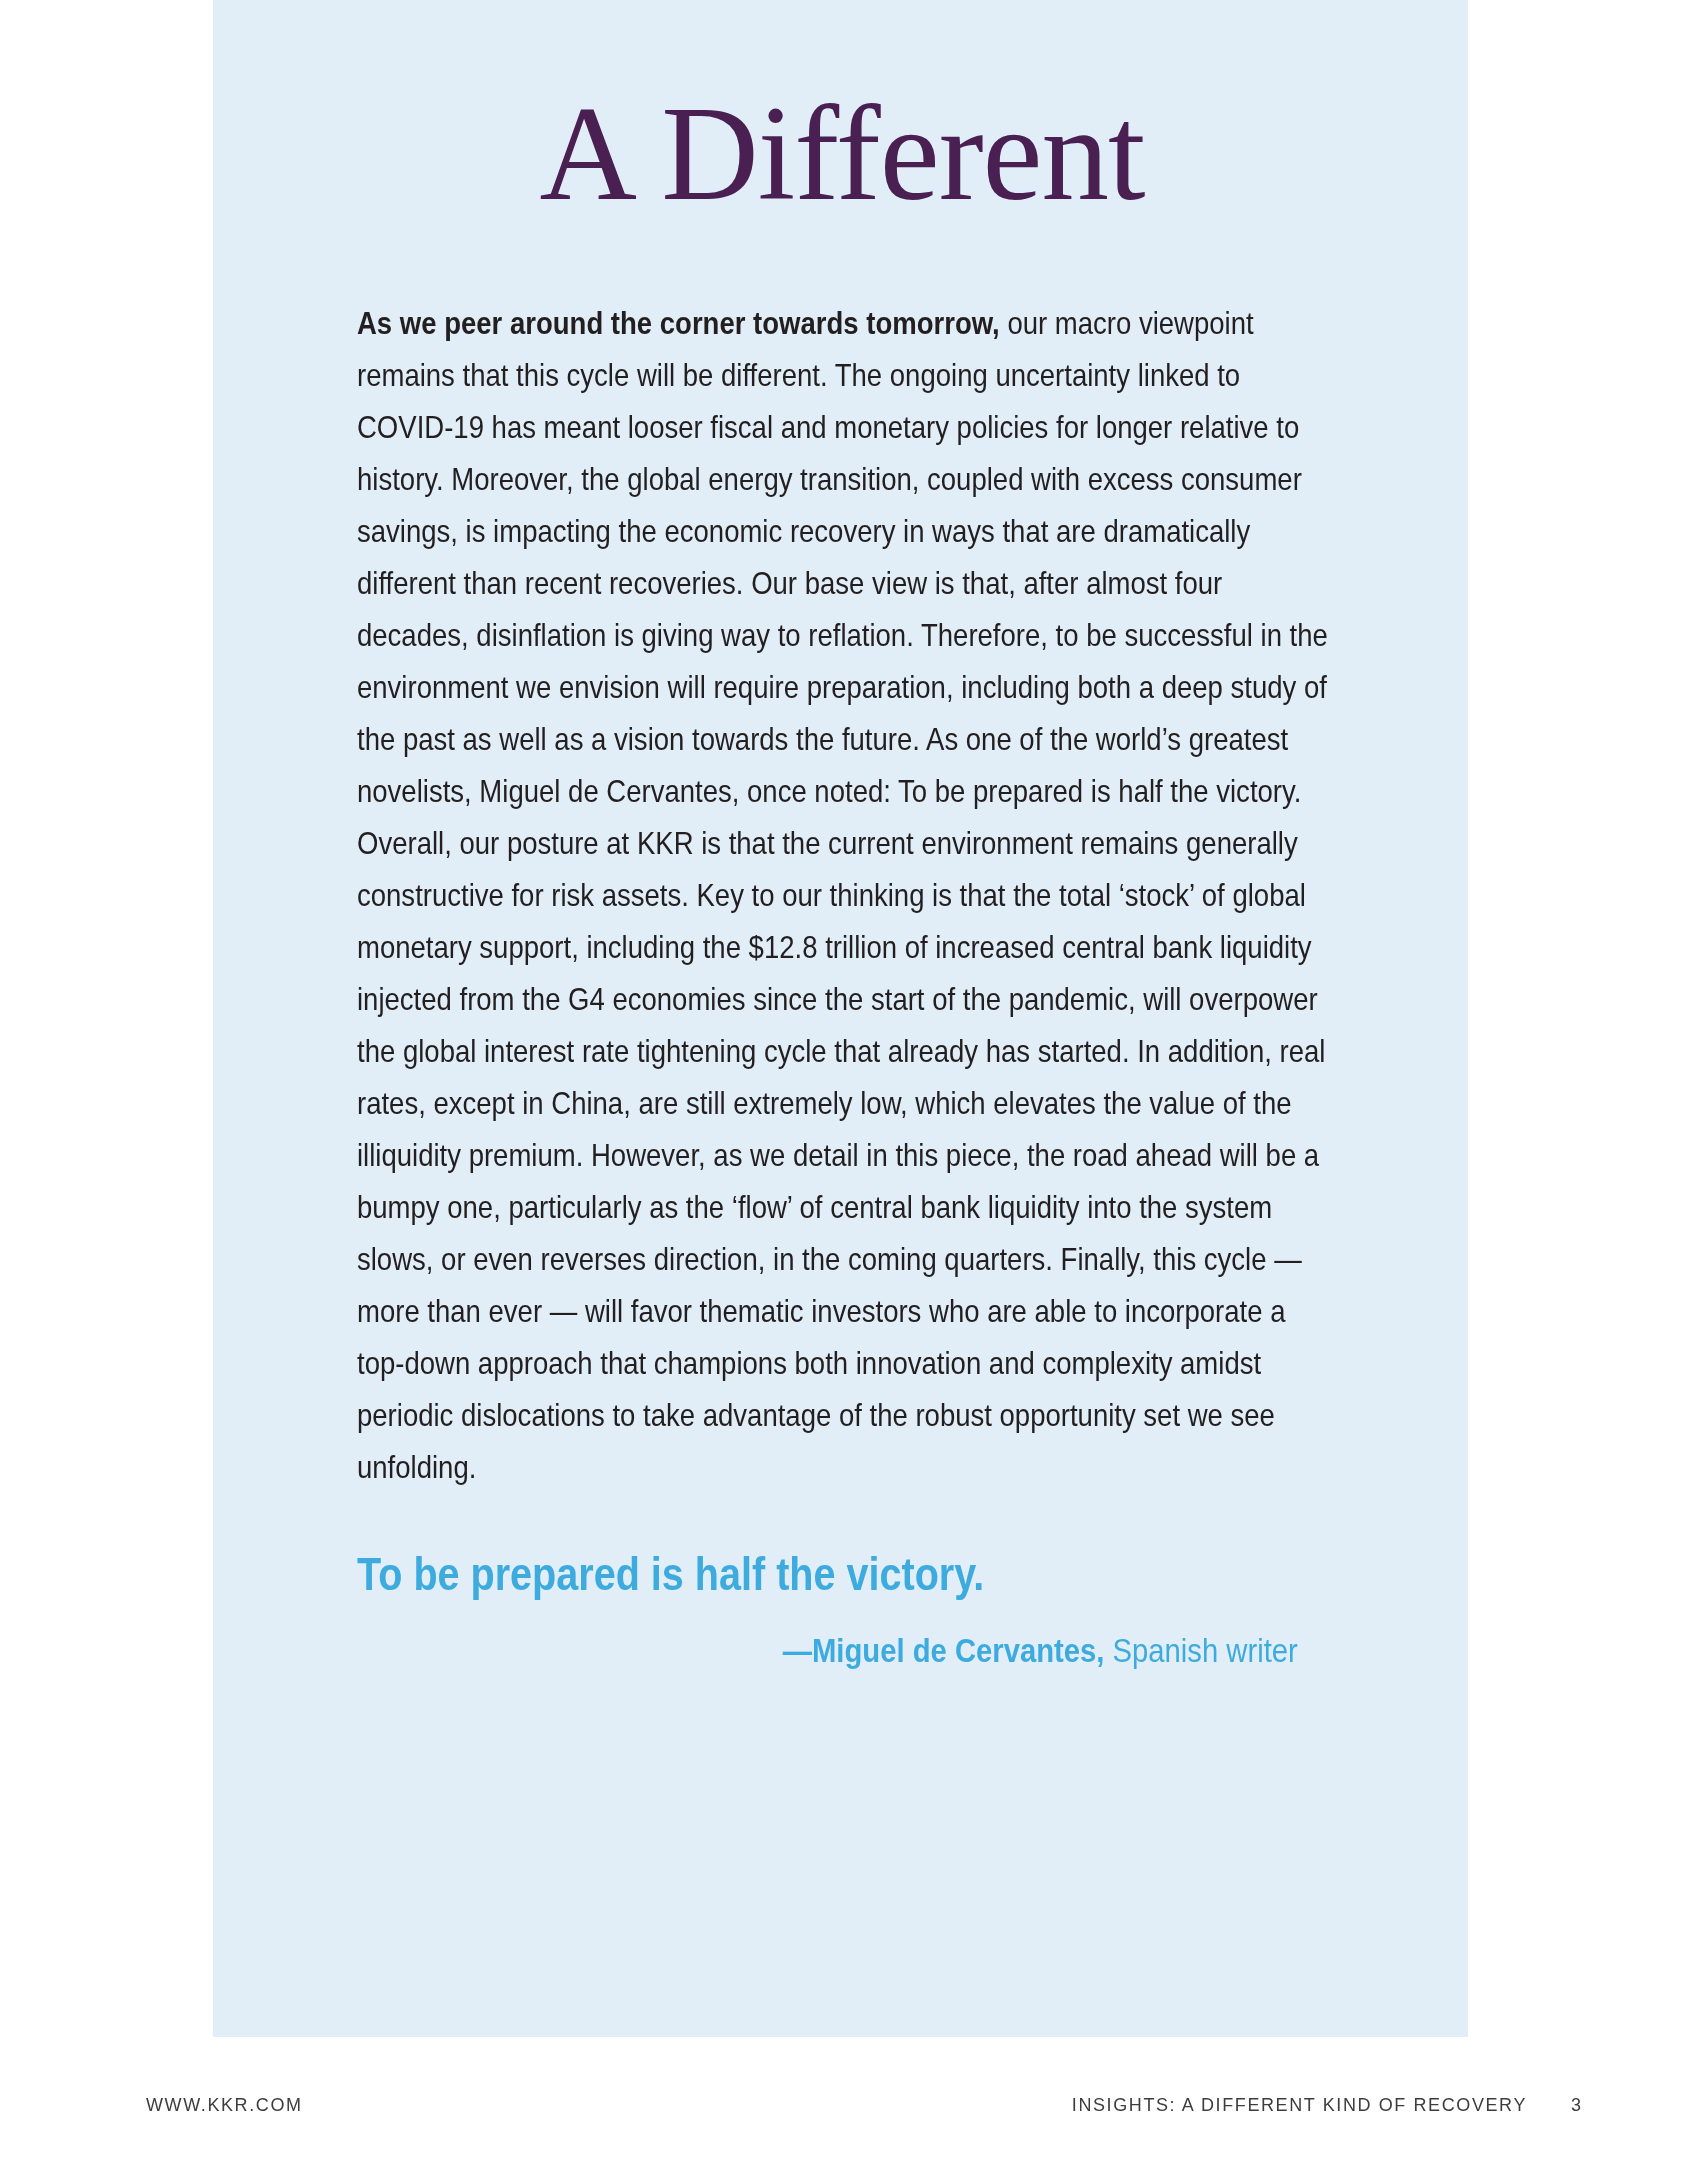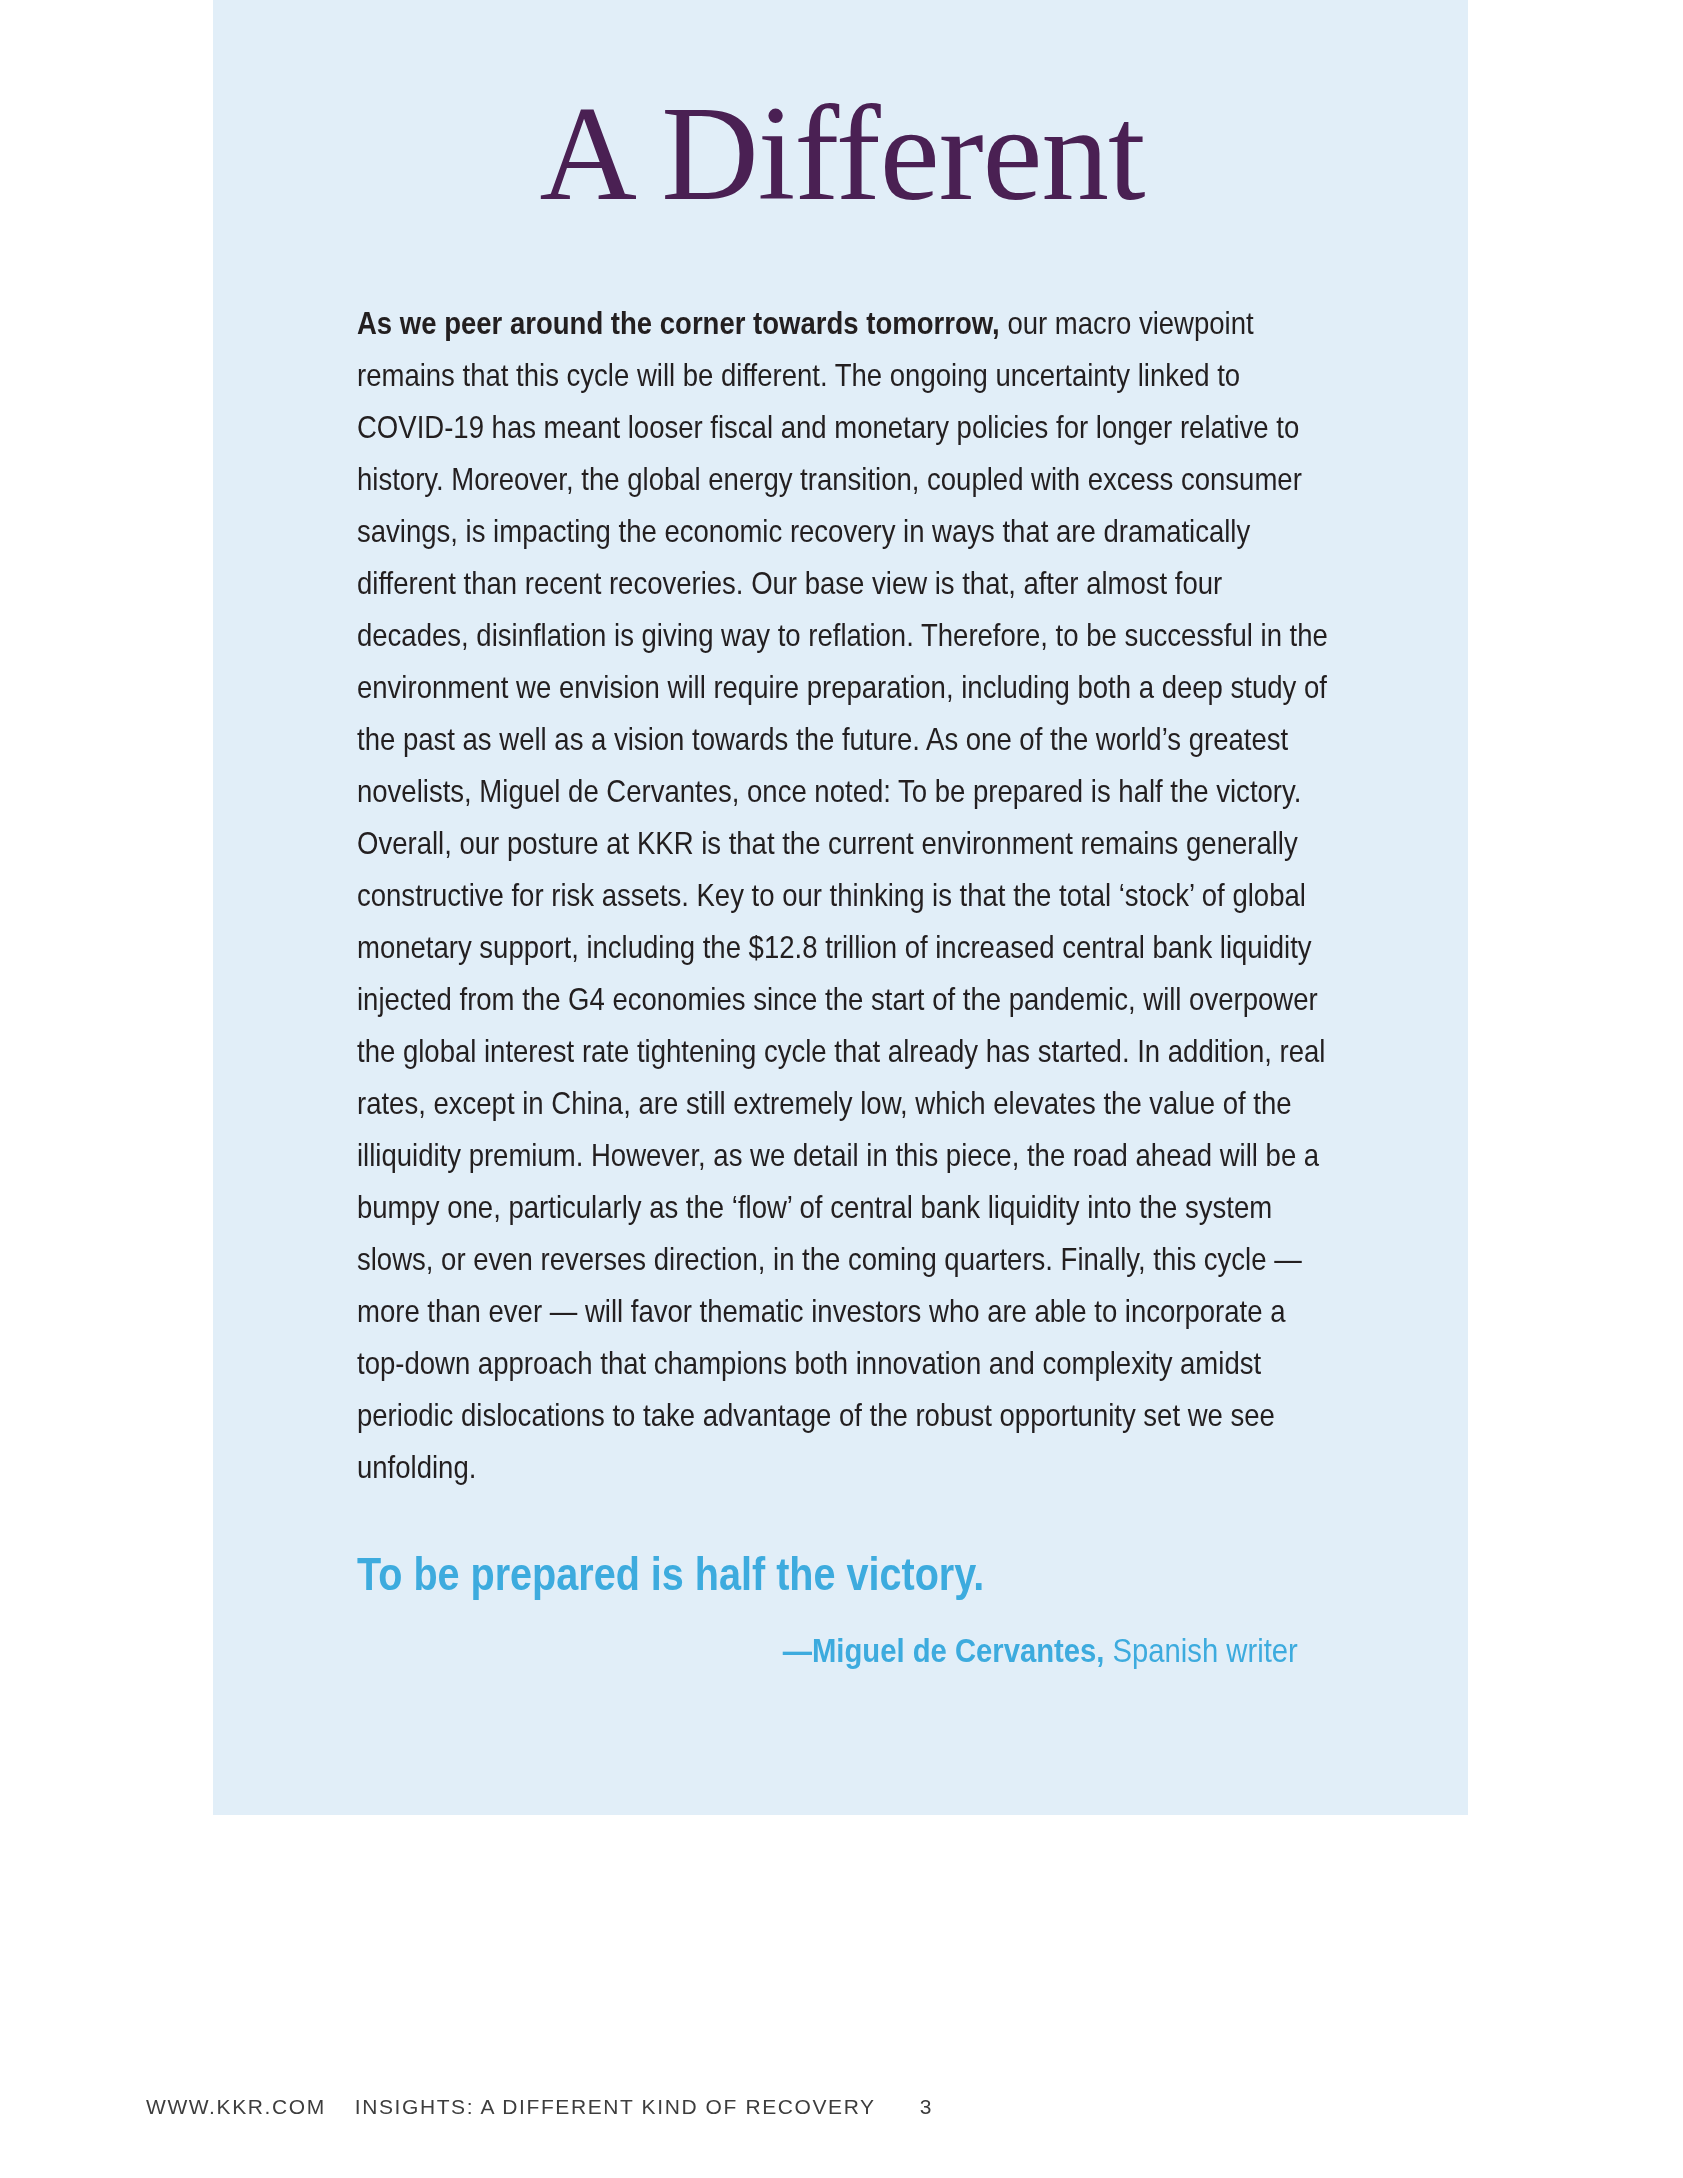--- a/index.html
+++ b/index.html
@@ -8,21 +8,21 @@
     background: #ffffff;
     font-family: "Liberation Sans", sans-serif;
     position: relative;
     overflow: hidden;
   }
   .page { position: absolute; inset: 0; }
 
   .panel {
     position: absolute;
     left: 213px; top: 0;
-    width: 1255px; height: 1815px;
+    width: 1255px; height: 2037px;
     background: #e1eef8;
   }
 
   .content {
     margin-left: 144px;
     width: 970px;
   }
 
   .title {
     margin: 77px 0 0 0;
@@ -68,22 +68,23 @@
     text-align: right;
     padding-right: 35px;
     box-sizing: border-box;
   }
   .attribution strong { font-weight: 700; }
 
   .footer {
     position: absolute;
     left: 146px; right: 102px; top: 2095px;
     display: flex;
+    justify-content: space-between;
     align-items: baseline;
-    font-size: 21px;
+    font-size: 18px;
     letter-spacing: 1.6px;
     color: #3d3d3d;
   }
   .footer .f-right { display: inline-flex; align-items: baseline; margin-left: 29px; }
   .footer .pagenum { margin-left: 44px; letter-spacing: 0; }
 </style>
 </head>
 <body>
 
 <div class="page">

